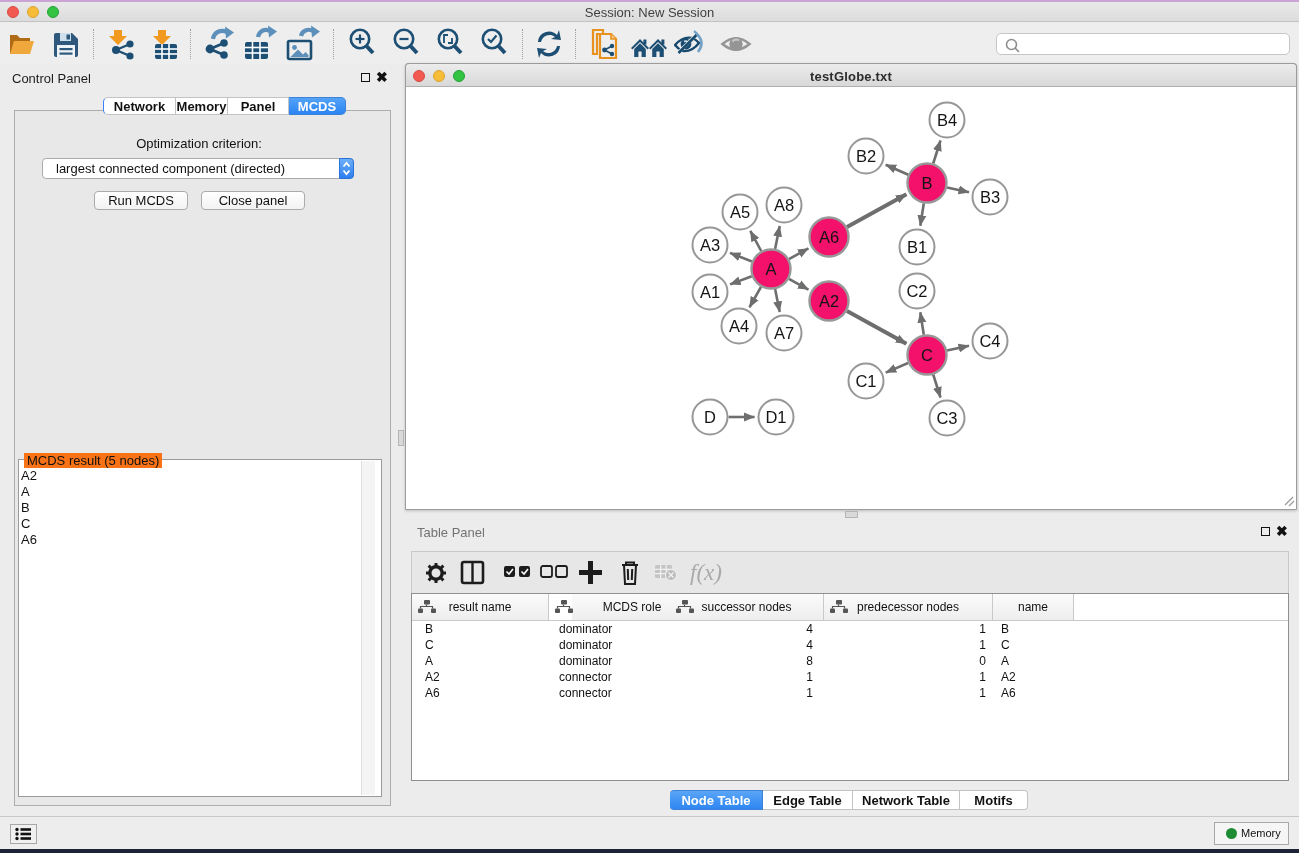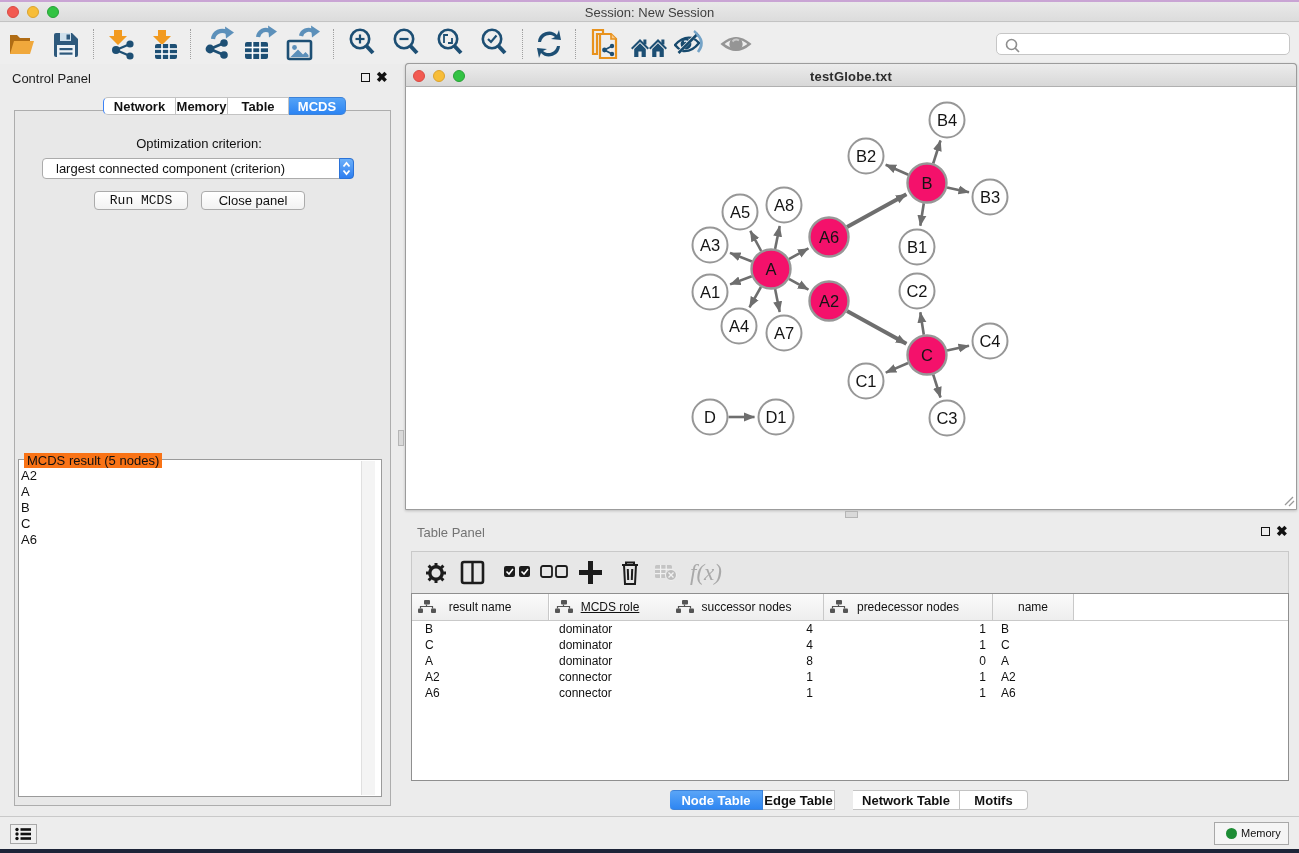--- a/index.html
+++ b/index.html
@@ -238,31 +238,31 @@
 </svg>
   </div>
 
 <div class="abs" id="cp-title">Control Panel</div>
 <div class="wbtn" style="left:361px;top:73px;width:9px;height:9px;border:1.5px solid #111;"></div>
 <div class="wbtn" style="left:376px;top:69px;font-weight:bold;font-size:14px;">✖</div>
 <div class="abs" id="cp-panel"></div>
 <div class="tabrow" style="left:78px;top:97px;">
   <div class="tab first" style="width:73px;">Network</div>
   <div class="tab" style="width:52px;">Memory</div>
-  <div class="tab" style="width:61px;">Table</div>
+  <div class="tab" style="width:61px;">Panel</div>
   <div class="tab sel" style="width:57px;">MCDS</div>
 </div>
 <div class="abs" id="optlabel">Optimization criterion:</div>
-<div class="abs" id="dropdown">largest connected component (criterion)</div>
+<div class="abs" id="dropdown">largest connected component (directed)</div>
 <div class="abs" id="stepper">
 <svg width="13" height="19" viewBox="0 0 13 19">
 <path d="M3.5 7.5 L6.5 4 L9.5 7.5" fill="none" stroke="#fff" stroke-width="1.8"></path>
 <path d="M3.5 11.5 L6.5 15 L9.5 11.5" fill="none" stroke="#fff" stroke-width="1.8"></path>
 </svg></div>
-<div class="btn" style="left:94px;top:191px;width:94px;font-family:Liberation Mono, monospace;">Run MCDS</div>
+<div class="btn" style="left:94px;top:191px;width:94px;">Run MCDS</div>
 <div class="btn" style="left:201px;top:191px;width:104px;">Close panel</div>
 <div class="abs" id="mcds-group"></div>
 <div class="abs" id="mcds-sb"></div>
 <div class="abs" id="mcds-label">MCDS result (5 nodes)</div>
 <div class="abs" id="mcds-list">A2<br>A<br>B<br>C<br>A6</div>
 
 <div class="abs" id="netwin"></div>
 <div class="abs" id="nettitle">
   <div class="tl" style="left:7px;background:#f25a51;border:1px solid #d94b44;"></div>
   <div class="tl" style="left:27px;background:#f7bd38;border:1px solid #dba32e;"></div>
@@ -400,21 +400,21 @@
           <line x1="11.2" y1="0" x2="11.2" y2="13"></line>
         </g>
   <circle cx="16" cy="10" r="5.5" fill="#8a8a8a" stroke="#fff" stroke-width="1"></circle>
   <path d="M13.5 7.5 L18.5 12.5 M18.5 7.5 L13.5 12.5" stroke="#fff" stroke-width="1.4"></path>
 </g>
 <text x="278" y="28" font-family="Liberation Serif, serif" font-style="italic" font-size="23" fill="#a9a9a9">f(x)</text>
 </svg>
 </div>
 <div class="abs" id="tp-table"></div>
 <div class="th" style="left:412px;width:137px;">result name</div>
-<div class="th" style="left:550px;width:121px;text-decoration:underline;">MCDS role</div>
+<div class="th" style="left:572px;width:121px;">MCDS role</div>
 <div class="th" style="left:670px;width:154px;">successor nodes</div>
 <div class="th" style="left:824px;width:169px;">predecessor nodes</div>
 <div class="th" style="left:993px;width:81px;">name</div>
 <svg class="abs" style="left:412px;top:594px" width="666" height="26" viewBox="0 0 666 26">
 <g fill="#555">
 <g id="hico">
         <rect x="12" y="6" width="6" height="4.5" rx="1"></rect>
         <rect x="6" y="14.5" width="5" height="4.5" rx="1"></rect>
         <rect x="19" y="14.5" width="5" height="4.5" rx="1"></rect>
         <path d="M14.5 10.5 v2 M8.5 14.5 v-2 h12 v2" fill="none" stroke="#555" stroke-width="1.2"></path>
@@ -444,21 +444,21 @@
 <div class="td" style="left:559px;top:669px;">connector</div>
 <div class="td" style="left:670px;top:669px;width:143px;text-align:right;">1</div>
 <div class="td" style="left:824px;top:669px;width:162px;text-align:right;">1</div>
 <div class="td" style="left:1001px;top:669px;">A2</div>
 <div class="td" style="left:425px;top:685px;">A6</div>
 <div class="td" style="left:559px;top:685px;">connector</div>
 <div class="td" style="left:670px;top:685px;width:143px;text-align:right;">1</div>
 <div class="td" style="left:824px;top:685px;width:162px;text-align:right;">1</div>
 <div class="td" style="left:1001px;top:685px;">A6</div>
 <div class="btab" style="left:670px;width:93px;background:linear-gradient(#5aa5f7,#2e86f2);color:#fff;border-color:#3c82d8;border-radius:4px 0 0 4px;text-align:center;">Node Table</div>
-<div class="btab" style="left:763px;width:72px;">Edge Table</div>
+<div class="btab" style="left:763px;width:90px;">Edge Table</div>
 <div class="btab" style="left:853px;width:107px;">Network Table</div>
 <div class="btab" style="left:960px;width:68px;border-radius:0 4px 4px 0;">Motifs</div>
 
 <div class="abs" id="statusbar"></div>
 <div class="abs" id="listbtn">
 <svg width="25" height="18" viewBox="0 0 25 18">
 <g fill="#111">
 <circle cx="6" cy="4.5" r="1.7"></circle>
         <circle cx="6" cy="9" r="1.7"></circle>
         <circle cx="6" cy="13.5" r="1.7"></circle>

